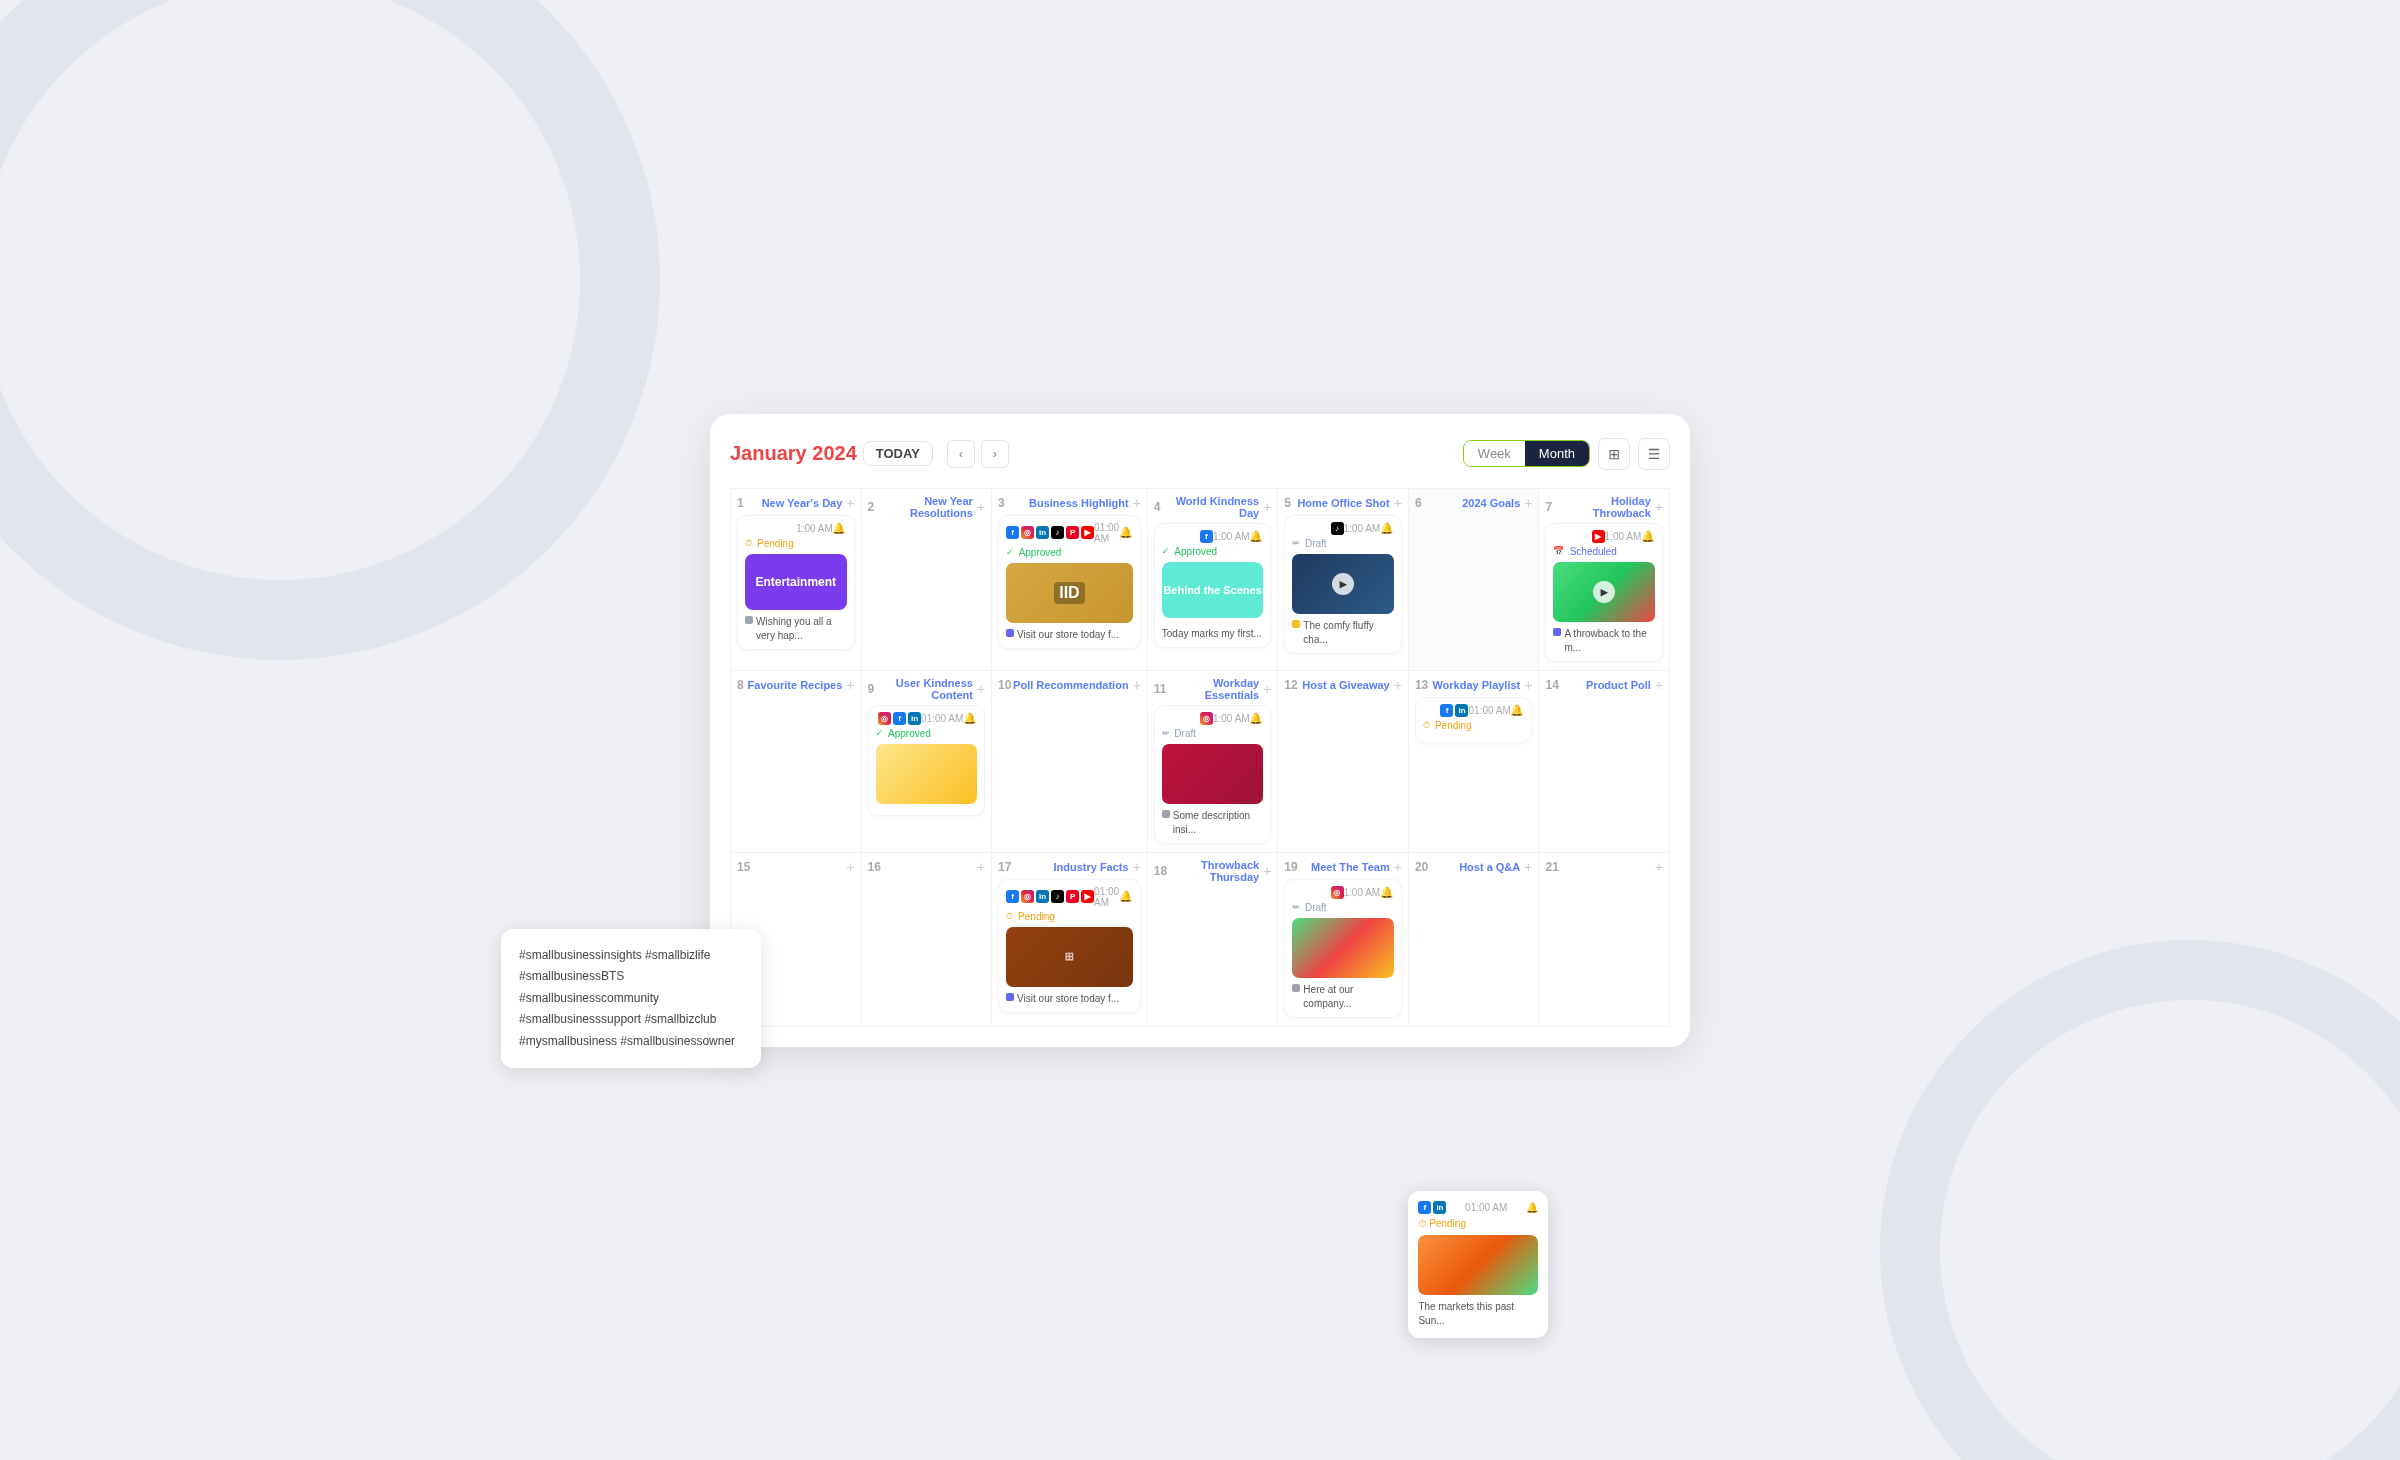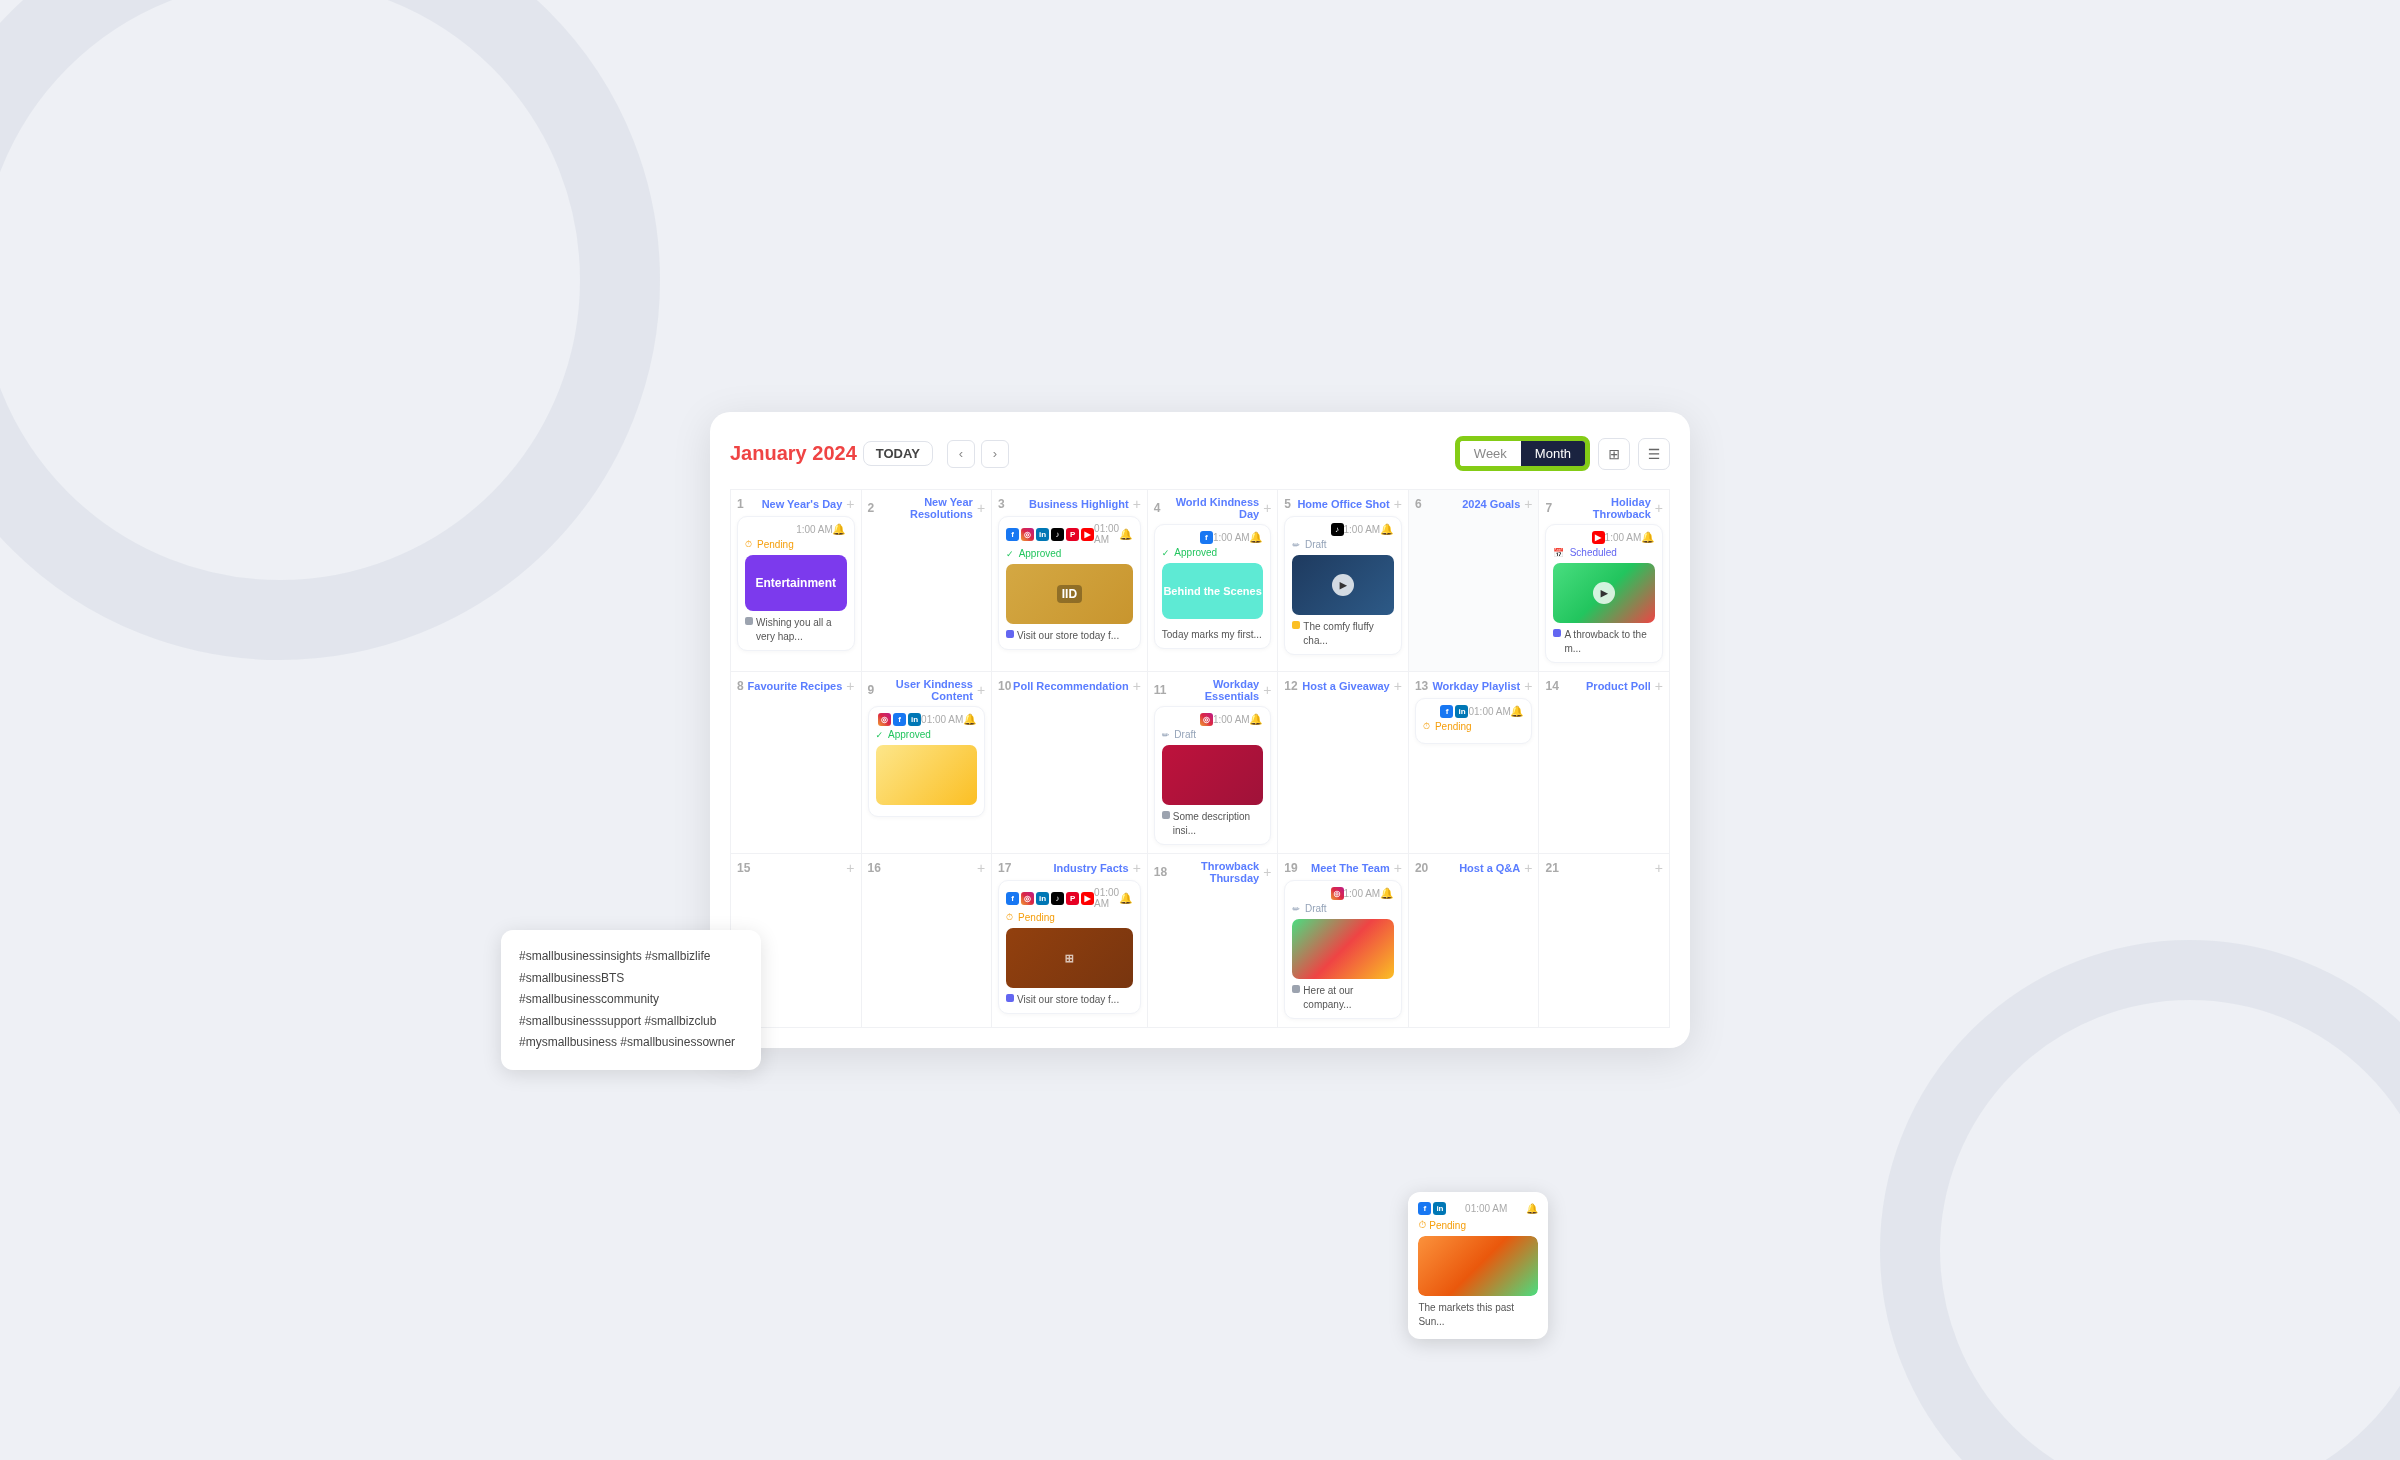--- a/index.html
+++ b/index.html
@@ -77,21 +77,21 @@
       font-weight: 600;
       color: #444;
       background: #fff;
       cursor: pointer;
       margin-left: 6px;
     }
     .header-left { display: flex; align-items: center; }
     .header-right { display: flex; align-items: center; gap: 8px; }
     .view-toggle {
       display: flex;
-      border: 5px solid #84cc16;
+      border: 1px solid #84cc16;
       border-radius: 8px;
       overflow: hidden;
     }
     .view-btn {
       padding: 5px 14px;
       font-size: 13px;
       font-weight: 500;
       color: #888;
       background: #fff;
       cursor: pointer;
@@ -450,21 +450,21 @@
           </div>
           <span class="post-time">01:00 AM</span>
           <span class="post-bell">🔔</span>
         </div>
         <div class="post-status status-approved">
           <span class="status-icon">✓</span>
           <span>Approved</span>
         </div>
         <div class="post-thumb">
           <div class="post-thumb-inner img-potatoes">
-            <span style="background:rgba(0,0,0,0.3);padding:2px 5px;border-radius:4px;font-size:12px;text-align:right;">IID</span>
+            <span style="background:rgba(0,0,0,0.3);padding:2px 5px;border-radius:4px;font-size:16px;text-align:right;">IID</span>
           </div>
         </div>
         <div class="post-desc">
           <div class="post-desc-dot" style="background:#6366f1;"></div>
           <span>Visit our store today f...</span>
         </div>
       </div>
     </div>
 
     <div class="cal-cell">

